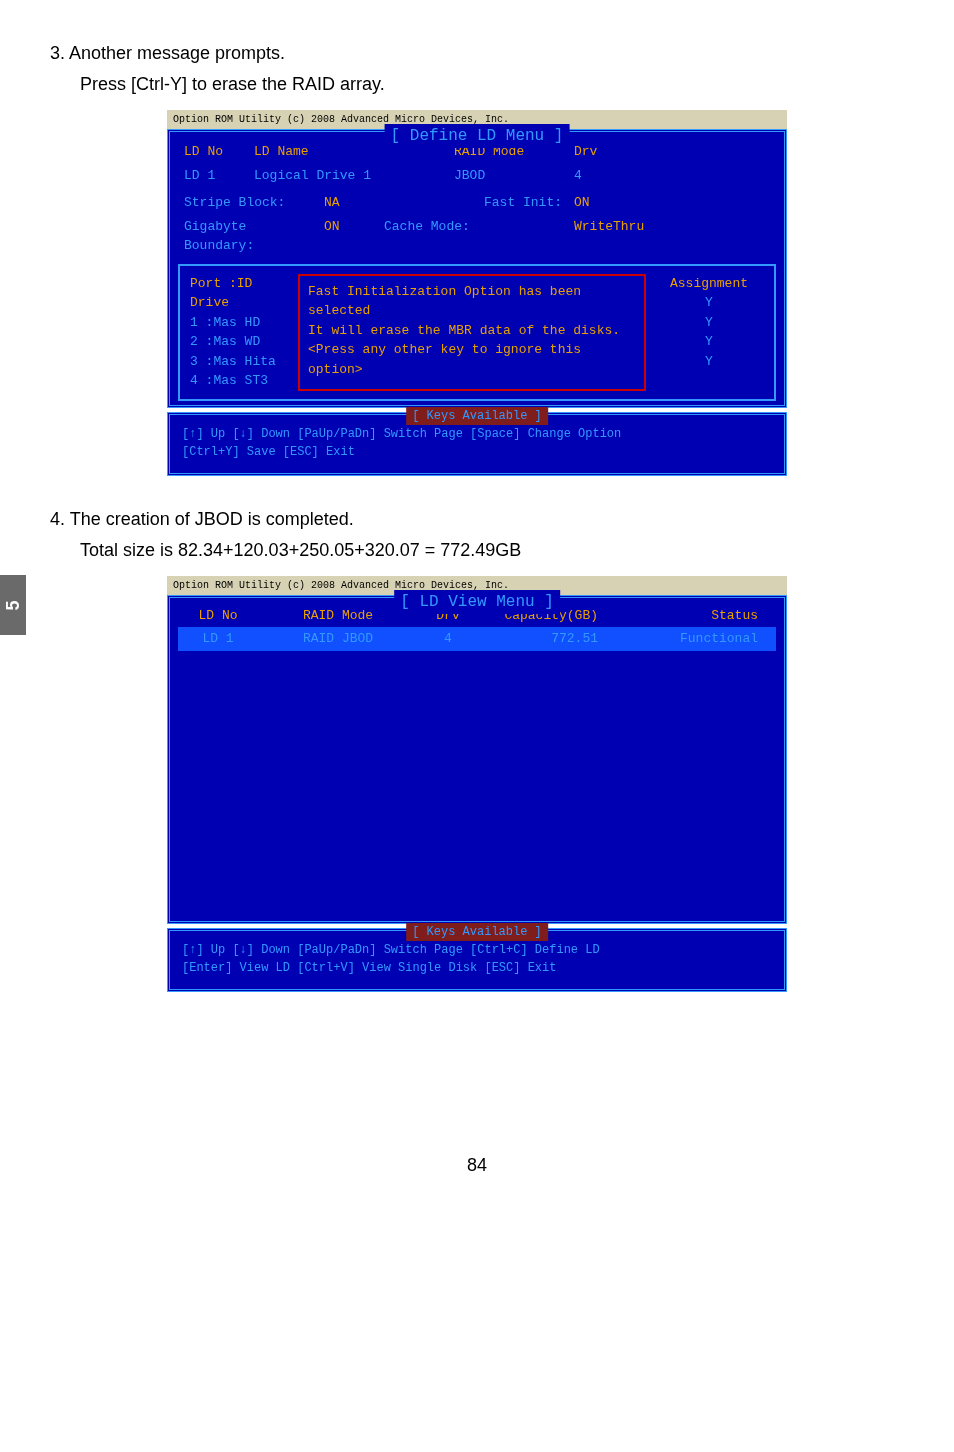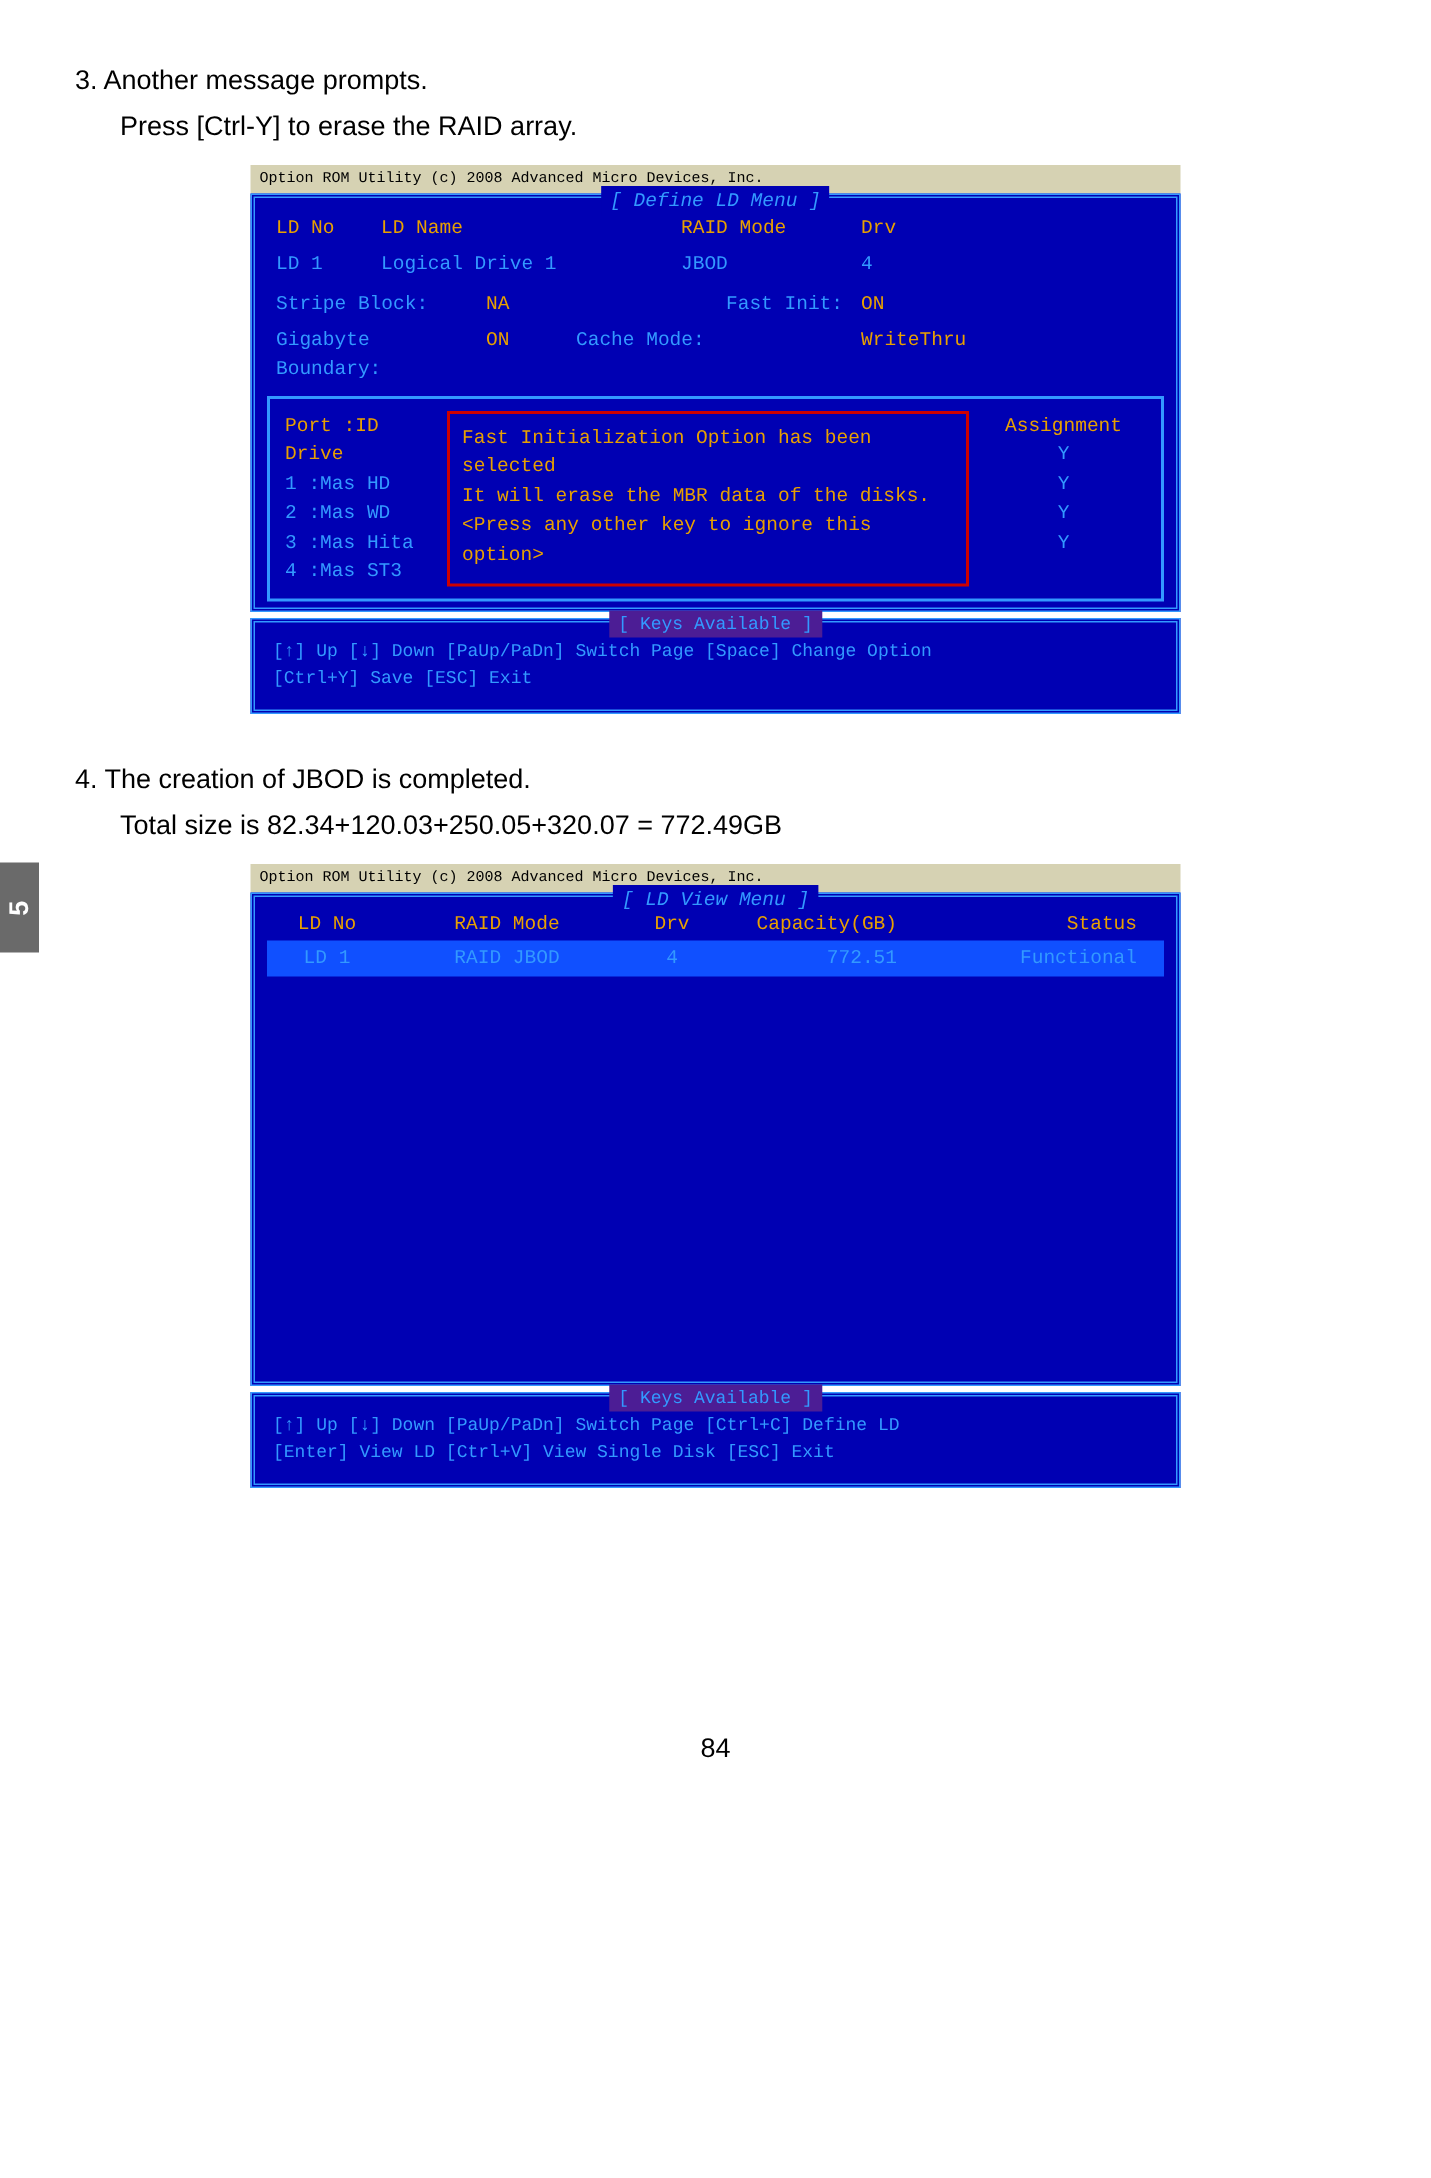--- a/index.html
+++ b/index.html
@@ -35,23 +35,22 @@
     border: 3px double #39f;
     padding: 6px 8px 10px 8px;
     position: relative;
   }
   .panel-title {
     position: absolute;
     top: -8px; left: 50%; transform: translateX(-50%);
     background: #0000b3;
     padding: 0 6px;
     color: #39f;
-    font-size: 13px;
+    font-size: 16px;
     white-space: nowrap;
-    font-style: italic;
   }
   .blue-panel .orange { color: #e8a000; }
   .blue-panel .cyan { color: #39f; }
   .row { display: flex; margin: 4px 0; }
   .cell { padding: 0 6px; }
   .inner-box {
     border: 2px solid #39f;
     margin: 8px 0 0 0;
     padding: 8px 10px;
     position: relative;
@@ -64,21 +63,21 @@
     flex: 1;
   }
   .popup-box .orange { display: block; }
   .side-col {
     width: 110px;
     text-align: center;
   }
   .keys-title {
     position: absolute;
     top: -8px; left: 50%; transform: translateX(-50%);
-    background: #4c1d95;
+    background: #7f1d1d;
     padding: 0 6px;
     font-size: 12px;
   }
   .keys-panel {
     border: 3px double #39f;
     background: #0000b3;
     margin-top: 4px;
     padding: 10px 12px 12px 12px;
     position: relative;
     color: #39f;

